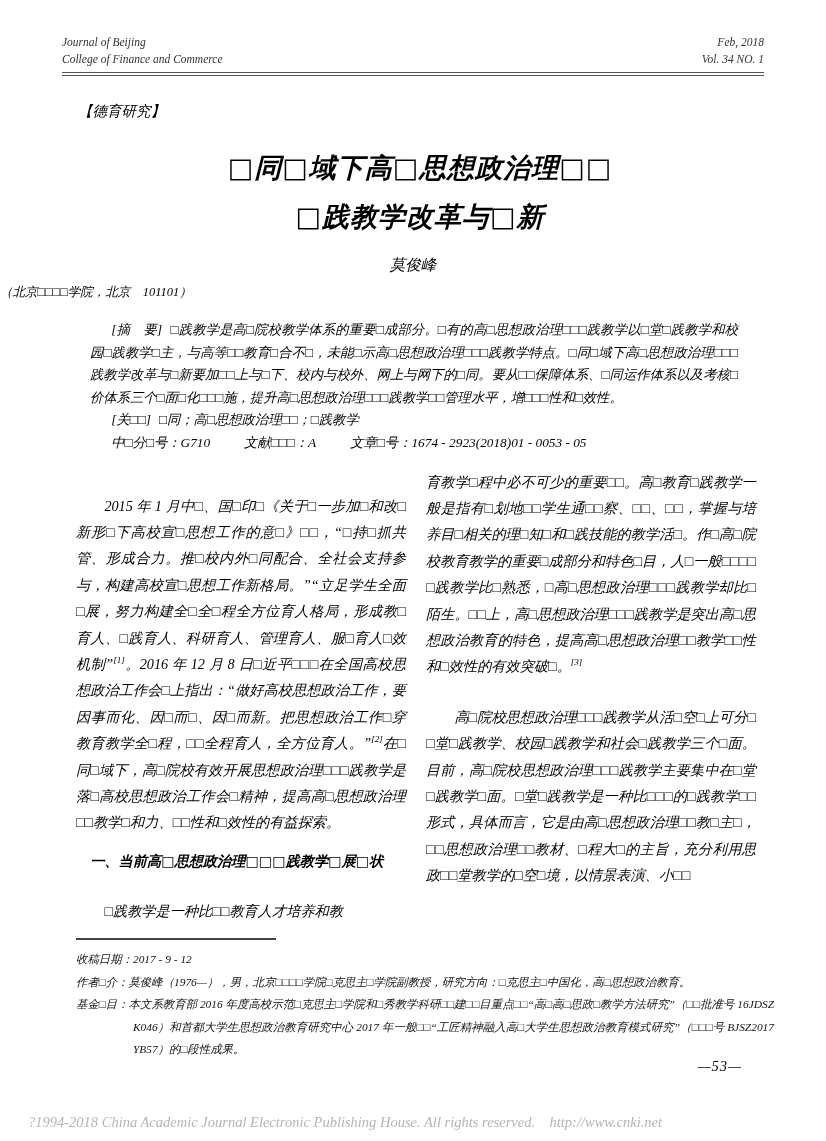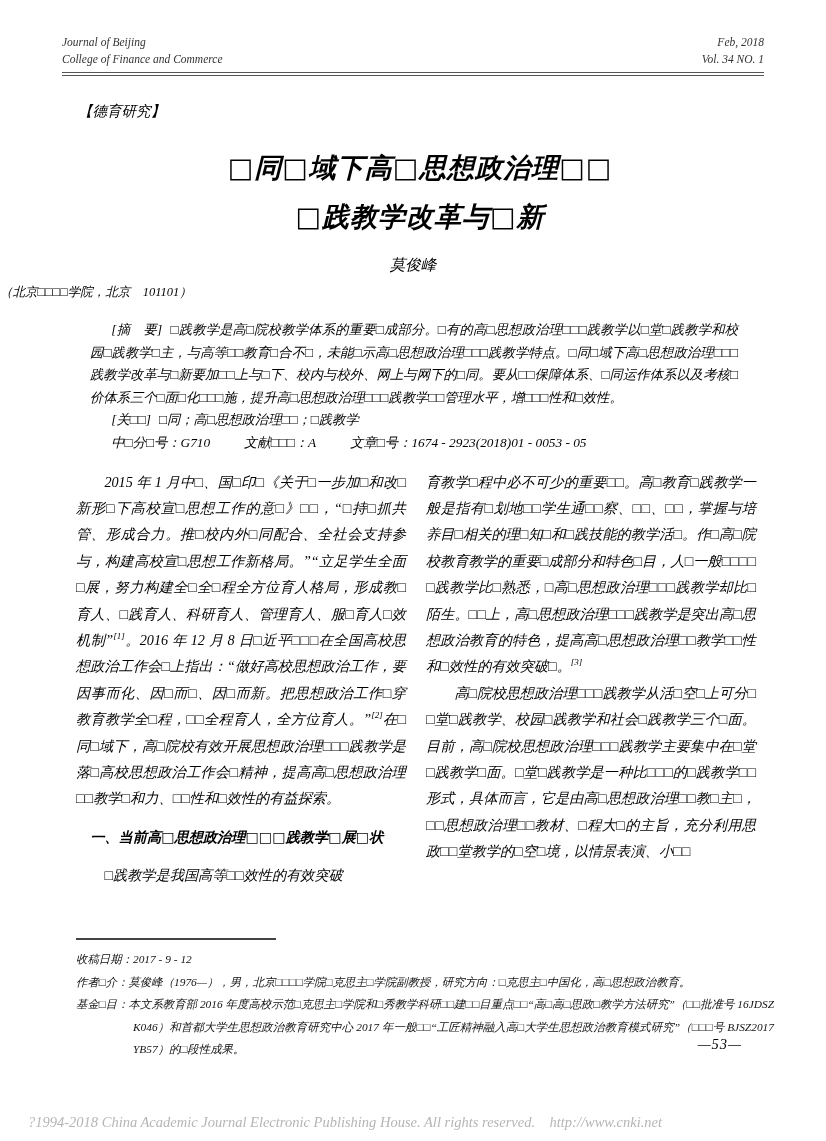--- a/index.html
+++ b/index.html
@@ -63,21 +63,21 @@
     gap: 20px;
     margin: 14px 70px 0 76px;
     font-size: 14.2px;
     line-height: 26.4px;
     text-align: justify;
     word-break: break-all;
     color: #000;
   }
   .colm { width: 330px; }
   .bp { margin: 0; }
-  .indent { text-indent: 2em; }
+  .indent { text-indent: 2em; margin-top: 24px; }
   .sec-h {
     margin: 12px 0 12px 0;
     font-size: 14.2px;
     font-weight: 700;
     text-indent: 1em;
     font-family: "DejaVu Sans", sans-serif;
   }
   sup.ref { font-size: 9px; vertical-align: super; line-height: 0; }
   
   .footnotes {
@@ -90,21 +90,21 @@
     text-align: justify;
     word-break: break-all;
     color: #111;
   }
   .fn-rule { width: 200px; border-top: 2px solid #444; margin-bottom: 8px; }
   .fn { margin: 0; }
   .hang { padding-left: 57px; text-indent: -57px; }
   
   .pageno {
     position: absolute;
-    top: 1036px;
+    top: 1058px;
     right: 84px;
     font-size: 14.5px;
     letter-spacing: 1px;
     color: #000;
     text-align: right;
   }
   .watermark {
     position: absolute;
     left: 28px;
     bottom: 10px;
@@ -144,21 +144,21 @@
   <section class="abstract">
     <p class="abs-p"><span class="abs-label">[摘　要]</span><span>□践教学是高□院校教学体系的重要□成部分。□有的高□思想政治理□□□践教学以□堂□践教学和校园□践教学□主，与高等□□教育□合不□，未能□示高□思想政治理□□□践教学特点。□同□域下高□思想政治理□□□践教学改革与□新要加□□上与□下、校内与校外、网上与网下的□同。要从□□保障体系、□同运作体系以及考核□价体系三个□面□化□□□施，提升高□思想政治理□□□践教学□□管理水平，增□□□性和□效性。</span></p>
     <p class="abs-p"><span class="abs-label">[关□□]</span><span>□同；高□思想政治理□□；□践教学</span></p>
     <p class="abs-p meta-line"><span class="meta-item"><span>中□分□号：</span><span>G710</span></span><span class="meta-item"><span>文献□□□：</span><span>A</span></span><span class="meta-item"><span>文章□号：</span><span>1674 - 2923(2018)01 - 0053 - 05</span></span></p>
   </section>
 
   <section class="bodycols">
     <div class="colm">
       <p class="bp indent"><span>2015 年 1 月中□、国□印□《关于□一步加□和改□新形□下高校宣□思想工作的意□》□□，“□持□抓共管、形成合力。推□校内外□同配合、全社会支持参与，构建高校宣□思想工作新格局。”“立足学生全面□展，努力构建全□全□程全方位育人格局，形成教□育人、□践育人、科研育人、管理育人、服□育人□效机制”</span><sup class="ref">[1]</sup><span>。2016 年 12 月 8 日□近平□□□在全国高校思想政治工作会□上指出：“做好高校思想政治工作，要因事而化、因□而□、因□而新。把思想政治工作□穿教育教学全□程，□□全程育人，全方位育人。”</span><sup class="ref">[2]</sup><span>在□同□域下，高□院校有效开展思想政治理□□□践教学是落□高校思想政治工作会□精神，提高高□思想政治理□□教学□和力、□□性和□效性的有益探索。</span></p>
       <h2 class="sec-h">一、当前高□思想政治理□□□践教学□展□状</h2>
-      <p class="bp indent">□践教学是我国高等□□效性的有效突破</p>
+      <p class="bp indent">□践教学是一种比□□教育人才培养和教</p>
     </div>
     <div class="colm">
       <p class="bp"><span>育教学□程中必不可少的重要□□。高□教育□践教学一般是指有□划地□□学生通□□察、□□、□□，掌握与培养目□相关的理□知□和□践技能的教学活□。作□高□院校教育教学的重要□成部分和特色□目，人□一般□□□□□践教学比□熟悉，□高□思想政治理□□□践教学却比□陌生。□□上，高□思想政治理□□□践教学是突出高□思想政治教育的特色，提高高□思想政治理□□教学□□性和□效性的有效突破□。</span><sup class="ref">[3]</sup></p>
       <p class="bp indent">高□院校思想政治理□□□践教学从活□空□上可分□□堂□践教学、校园□践教学和社会□践教学三个□面。目前，高□院校思想政治理□□□践教学主要集中在□堂□践教学□面。□堂□践教学是一种比□□□的□践教学□□形式，具体而言，它是由高□思想政治理□□教□主□，□□思想政治理□□教材、□程大□的主旨，充分利用思政□□堂教学的□空□境，以情景表演、小□□</p>
     </div>
   </section>
 
   <section class="footnotes">
     <div class="fn-rule"></div>
     <p class="fn"><span>收稿日期：</span><span>2017 - 9 - 12</span></p>

